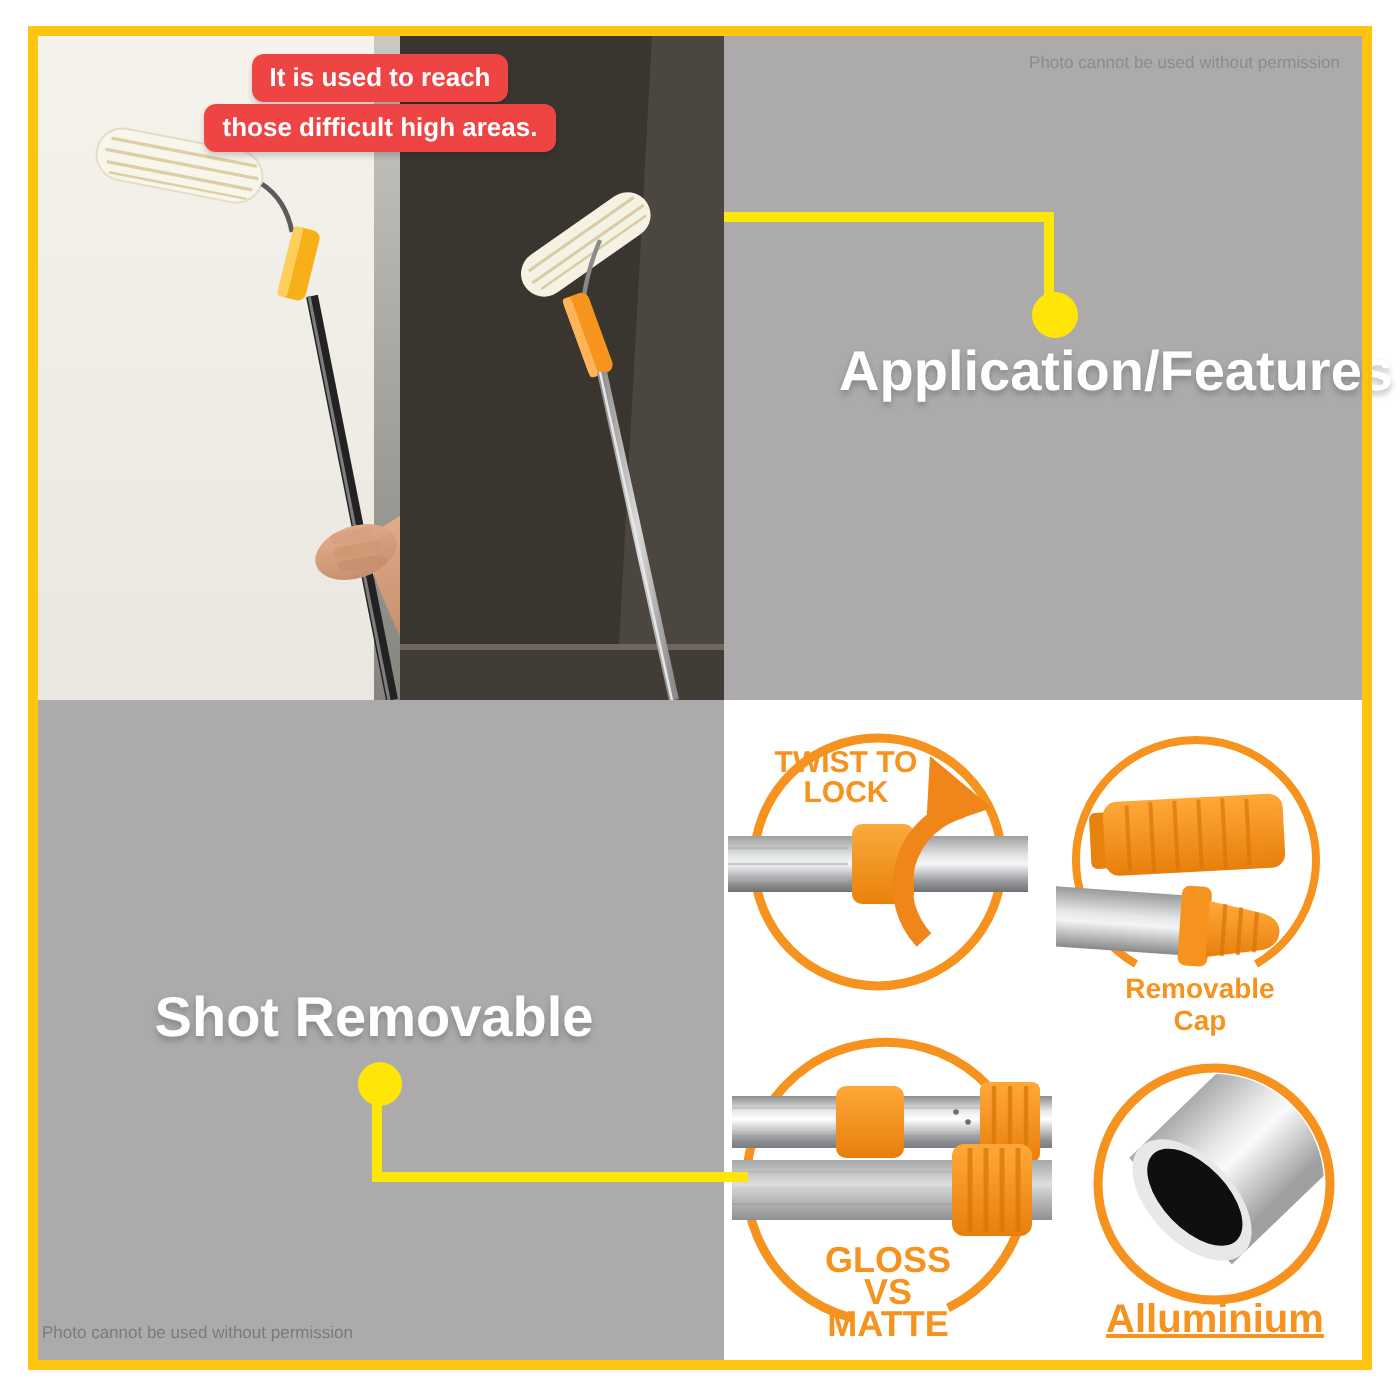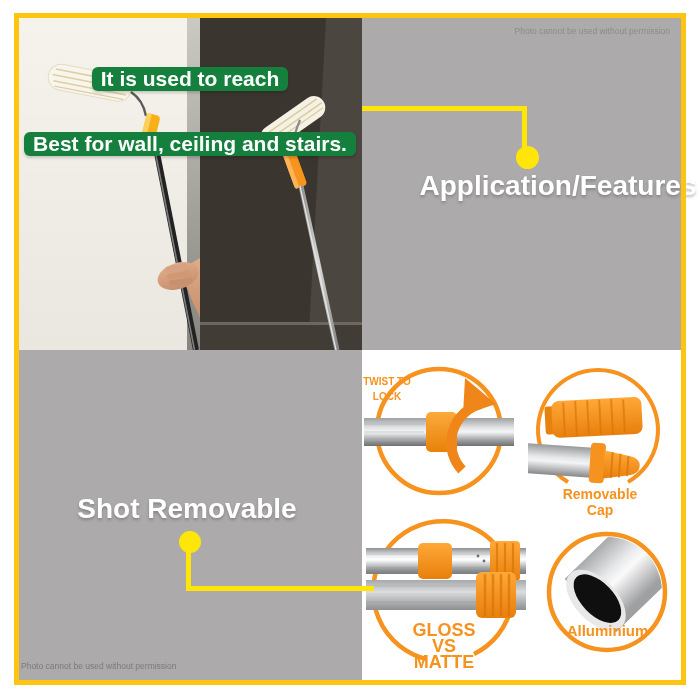--- a/index.html
+++ b/index.html
@@ -8,38 +8,38 @@
   
   .photo1{left:19px;top:18px;width:181px;height:332px;}
   .photo2{left:200px;top:18px;width:162px;height:332px;}
   .gray-top{left:362px;top:18px;width:319px;height:332px;background:#acaaab;}
   .gray-bottom{left:19px;top:350px;width:343px;height:330px;background:#acaaab;}
   .white-panel{left:362px;top:350px;width:319px;height:330px;background:#ffffff;}
   
   .frame{left:14px;top:13px;width:662px;height:662px;border:5px solid #ffc410;z-index:50;pointer-events:none;}
   
   .caption{left:60px;top:27px;width:260px;display:flex;flex-direction:column;align-items:center;z-index:20;}
-  .caption .line{background:#15803d;color:#ffffff;font-weight:bold;font-size:21px;line-height:18px;padding:3px 9px;border-radius:6px;margin-bottom:1px;white-space:nowrap;box-shadow:0 2px 3px rgba(0,0,0,0.18);margin-top:40px;}
+  .caption .line{background:#ef4444;color:#ffffff;font-weight:bold;font-size:13px;line-height:18px;padding:3px 9px;border-radius:6px;margin-bottom:1px;white-space:nowrap;box-shadow:0 2px 3px rgba(0,0,0,0.18);}
   
   .wm{font-size:8.5px;color:#838383;z-index:20;}
   .wm-top{left:400px;top:26px;width:270px;text-align:right;color:#8c8c8c;}
   .wm-bottom{left:21px;top:661px;width:250px;text-align:left;color:#7b7b7b;}
   
   .conn{background:#ffe608;z-index:15;}
   .dot{background:#ffe608;border-radius:50%;z-index:15;}
   
   .sec-title{color:#ffffff;font-weight:bold;font-size:28px;text-align:center;text-shadow:0 2px 3px rgba(60,60,60,0.35);z-index:16;}
   .app-title{left:410px;top:170px;width:296px;}
   .shot-title{left:58px;top:493px;width:258px;}
   
   .circ-label{color:#f6921e;font-weight:bold;text-align:center;z-index:18;}
-  .lbl-twist{left:348px;top:374px;width:78px;font-size:10px;line-height:15px;}
+  .lbl-twist{left:384px;top:374px;width:78px;font-size:15px;line-height:15px;}
   .lbl-cap{left:552px;top:486px;width:96px;font-size:14px;line-height:16px;}
   .lbl-gloss{left:412px;top:622px;width:64px;font-size:18px;line-height:16px;}
-  .lbl-alu{left:545px;top:622px;width:125px;font-size:15px;line-height:17px;}
+  .lbl-alu{left:545px;top:652px;width:125px;font-size:20px;line-height:17px;text-decoration:underline;}
   svg{display:block;}
 </style>
 </head>
 <body>
 
 <div class="abs gray-top"></div>
 <div class="abs gray-bottom"></div>
 <div class="abs white-panel"></div>
 
 <svg class="abs photo1" width="181" height="332" viewBox="0 0 181 332">
@@ -108,21 +108,21 @@
     <rect x="88" y="128" width="4.5" height="42" rx="2" fill="#ffb45a"></rect>
   </g>
   <g>
     <line x1="101" y1="168" x2="137" y2="332" stroke="url(#g2pole)" stroke-width="5"></line>
     <line x1="100" y1="168" x2="136" y2="332" stroke="#e8e8e8" stroke-width="1.2"></line>
   </g>
 </svg>
 
 <div class="abs caption">
   <span class="line">It is used to reach</span>
-  <span class="line">Best for wall, ceiling and stairs.</span>
+  <span class="line">those difficult high areas.</span>
 </div>
 
 <div class="abs wm wm-top">Photo cannot be used without permission</div>
 <div class="abs wm wm-bottom">Photo cannot be used without permission</div>
 
 <div class="abs conn" style="left:362px;top:106px;width:165px;height:5px;"></div>
 <div class="abs conn" style="left:522px;top:106px;width:5px;height:46px;"></div>
 <div class="abs dot" style="left:516px;top:146px;width:23px;height:23px;"></div>
 <div class="abs sec-title app-title">Application/Features</div>
 

